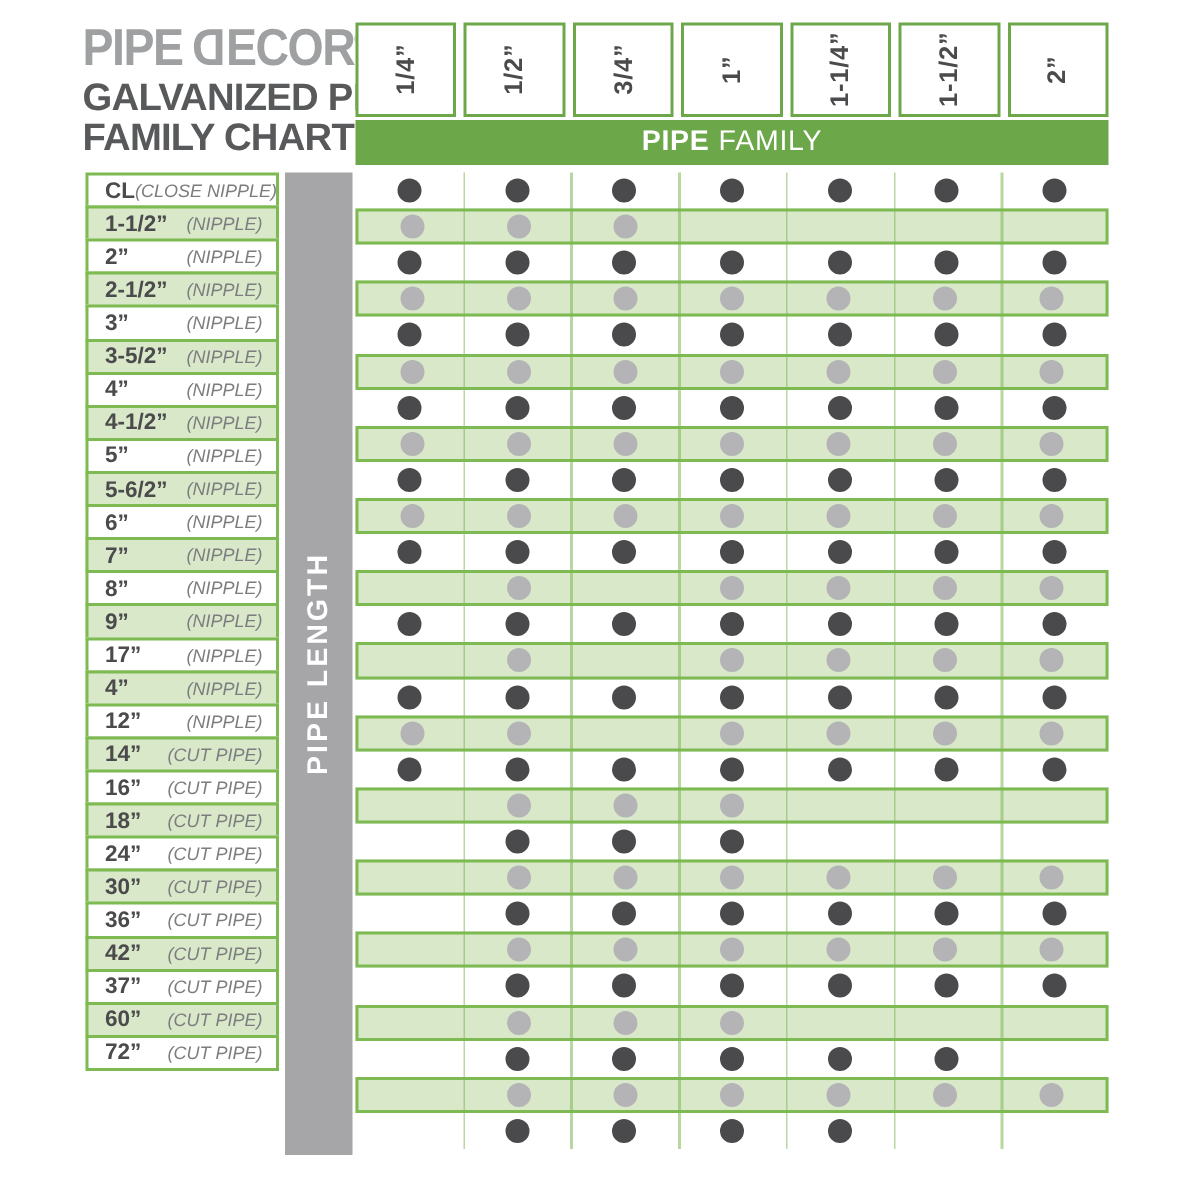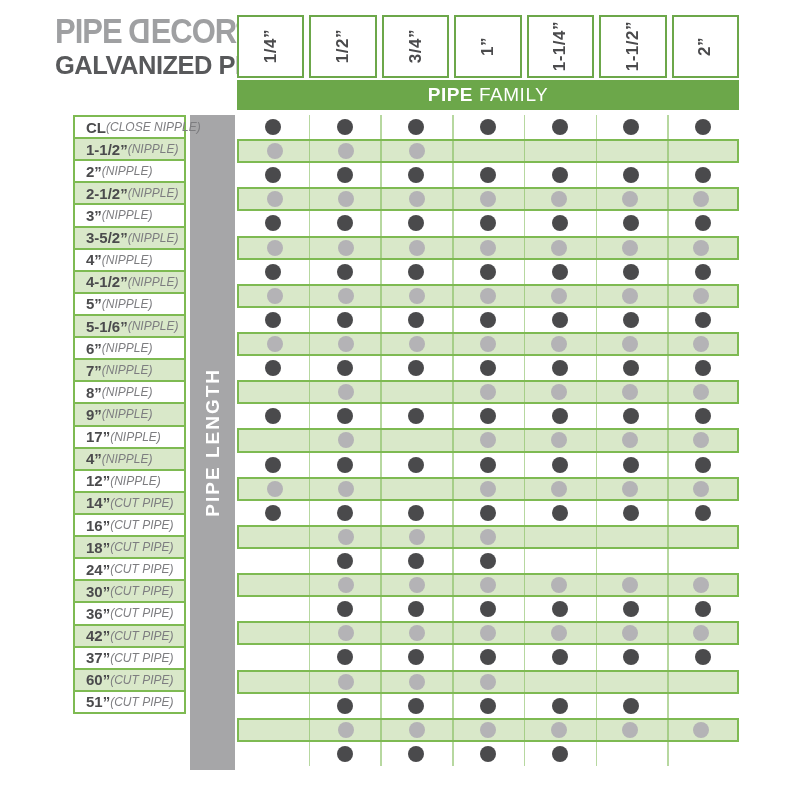--- a/index.html
+++ b/index.html
@@ -33,22 +33,22 @@
   
   .length-bar{position:absolute;left:190px;top:115px;width:45px;height:655px;
               background:#a6a6a8;display:flex;align-items:center;justify-content:center;}
   .length-bar span{writing-mode:vertical-rl;transform:rotate(180deg);color:#fff;
                    font-size:19px;font-weight:bold;letter-spacing:2px;white-space:nowrap;}
 
   
   .labels-col{position:absolute;left:57px;top:115px;width:129px;display:flex;
               flex-direction:column;}
   .lbl{height:24.11px;box-sizing:border-box;border:2px solid #7eba52;margin-top:-2px;
-       background:#fff;display:flex;align-items:center;justify-content:flex-start;
-       padding:0 9px 0 11px;margin-left:16px;}
+       background:#fff;display:flex;align-items:center;justify-content:space-between;
+       padding:0 9px 0 11px;}
   .lbl:first-child{margin-top:0;}
   .lbl.green{background:#d9e8c9;}
   .lbl .size{font-size:15px;font-weight:bold;color:#4b4b4d;white-space:nowrap;}
   .lbl .cat{font-size:12px;color:#7d7d80;white-space:nowrap;font-style:italic;}
 
   
   .grid{position:absolute;left:237px;top:115px;width:502px;display:flex;
         flex-direction:column;}
   .grid-row{height:24.11px;box-sizing:border-box;display:grid;
             grid-template-columns:repeat(7,1fr);position:relative;}
@@ -61,20 +61,21 @@
 </style>
 </head>
 <body>
 
 <div class="page">
 
   <div class="logo-block">
     <div class="logo"><span>PIPE </span><span class="flip">D</span><span>ECOR</span><sup>®</sup></div>
     <div class="title">
       <div>GALVANIZED PIPE</div>
+      <div>FAMILY CHART</div>
     </div>
   </div>
 
   <div class="col-headers">
       <div class="col-cell">
         <span>1/4”</span>
       </div>
       <div class="col-cell">
         <span>1/2”</span>
       </div>
@@ -135,21 +136,21 @@
       </div>
       <div class="lbl green">
         <span class="size">4-1/2”</span>
         <span class="cat">(NIPPLE)</span>
       </div>
       <div class="lbl">
         <span class="size">5”</span>
         <span class="cat">(NIPPLE)</span>
       </div>
       <div class="lbl green">
-        <span class="size">5-1/6”</span>
+        <span class="size">5-6/2”</span>
         <span class="cat">(NIPPLE)</span>
       </div>
       <div class="lbl">
         <span class="size">6”</span>
         <span class="cat">(NIPPLE)</span>
       </div>
       <div class="lbl green">
         <span class="size">7”</span>
         <span class="cat">(NIPPLE)</span>
       </div>
@@ -203,21 +204,21 @@
       </div>
       <div class="lbl">
         <span class="size">37”</span>
         <span class="cat">(CUT PIPE)</span>
       </div>
       <div class="lbl green">
         <span class="size">60”</span>
         <span class="cat">(CUT PIPE)</span>
       </div>
       <div class="lbl">
-        <span class="size">51”</span>
+        <span class="size">72”</span>
         <span class="cat">(CUT PIPE)</span>
       </div>
     </div>
 
   <div class="grid">
       <div class="grid-row">
         <div class="grid-cell">
           <span class="dot dark"></span>
         </div>
         <div class="grid-cell">

